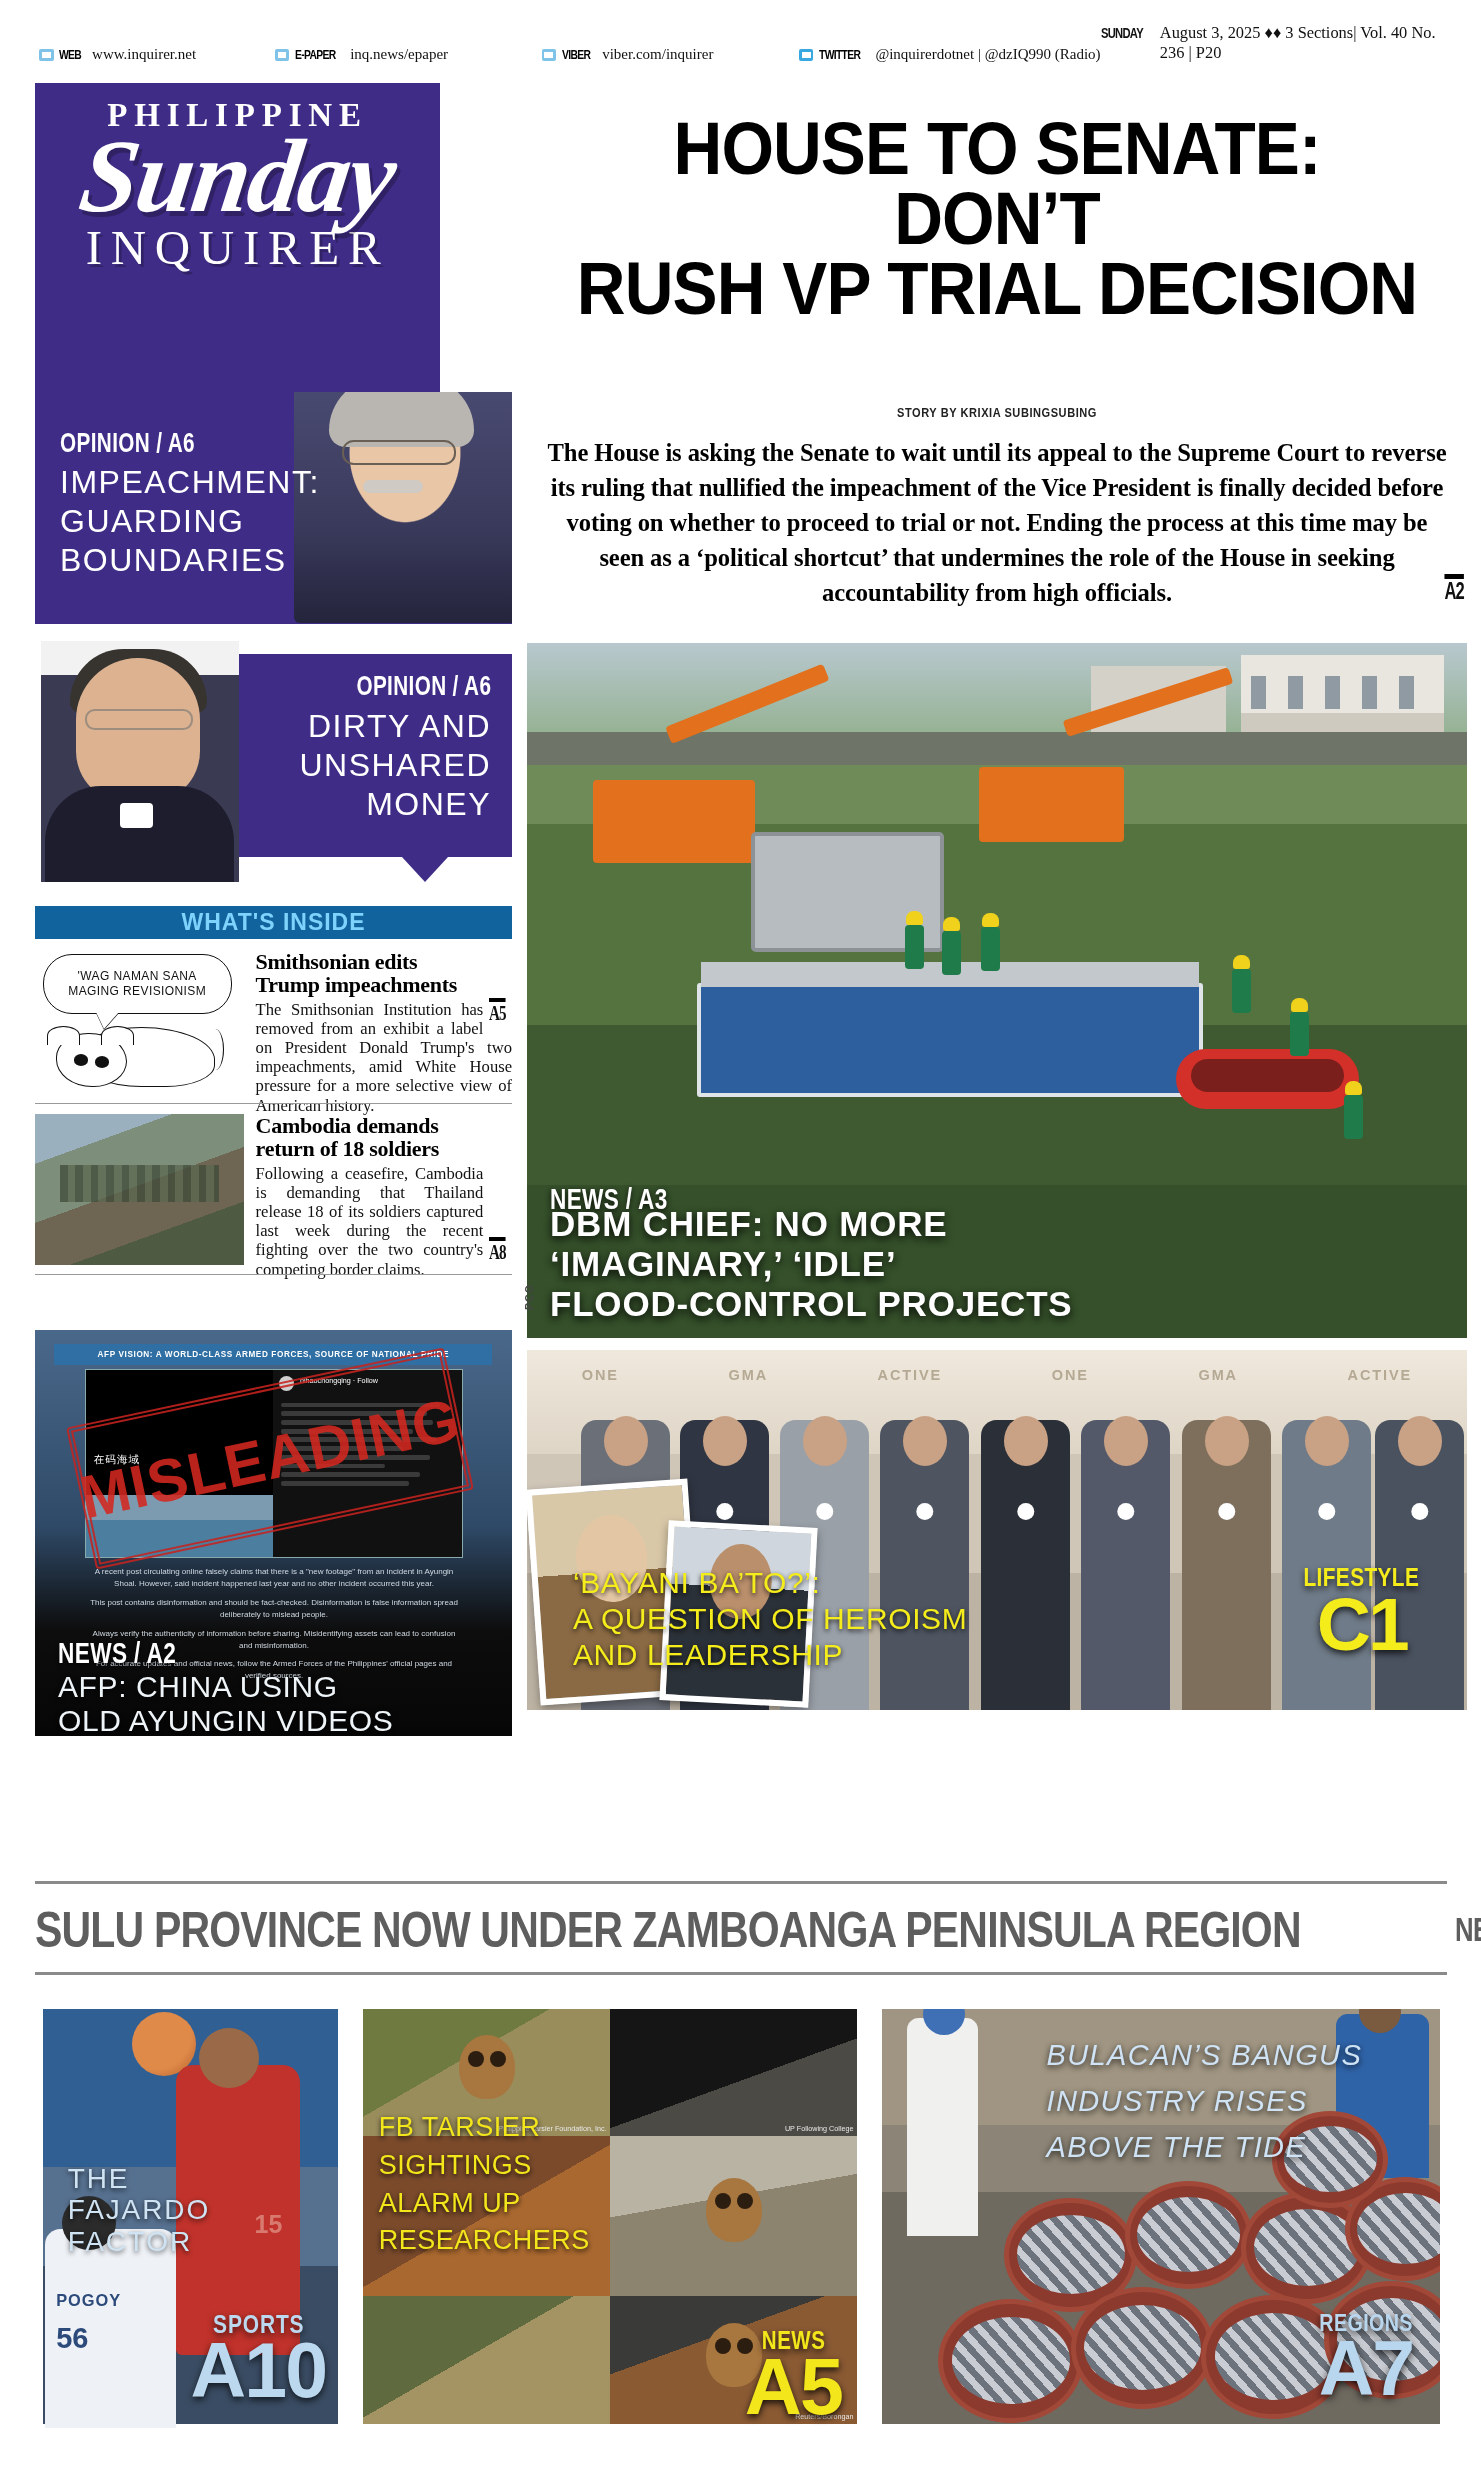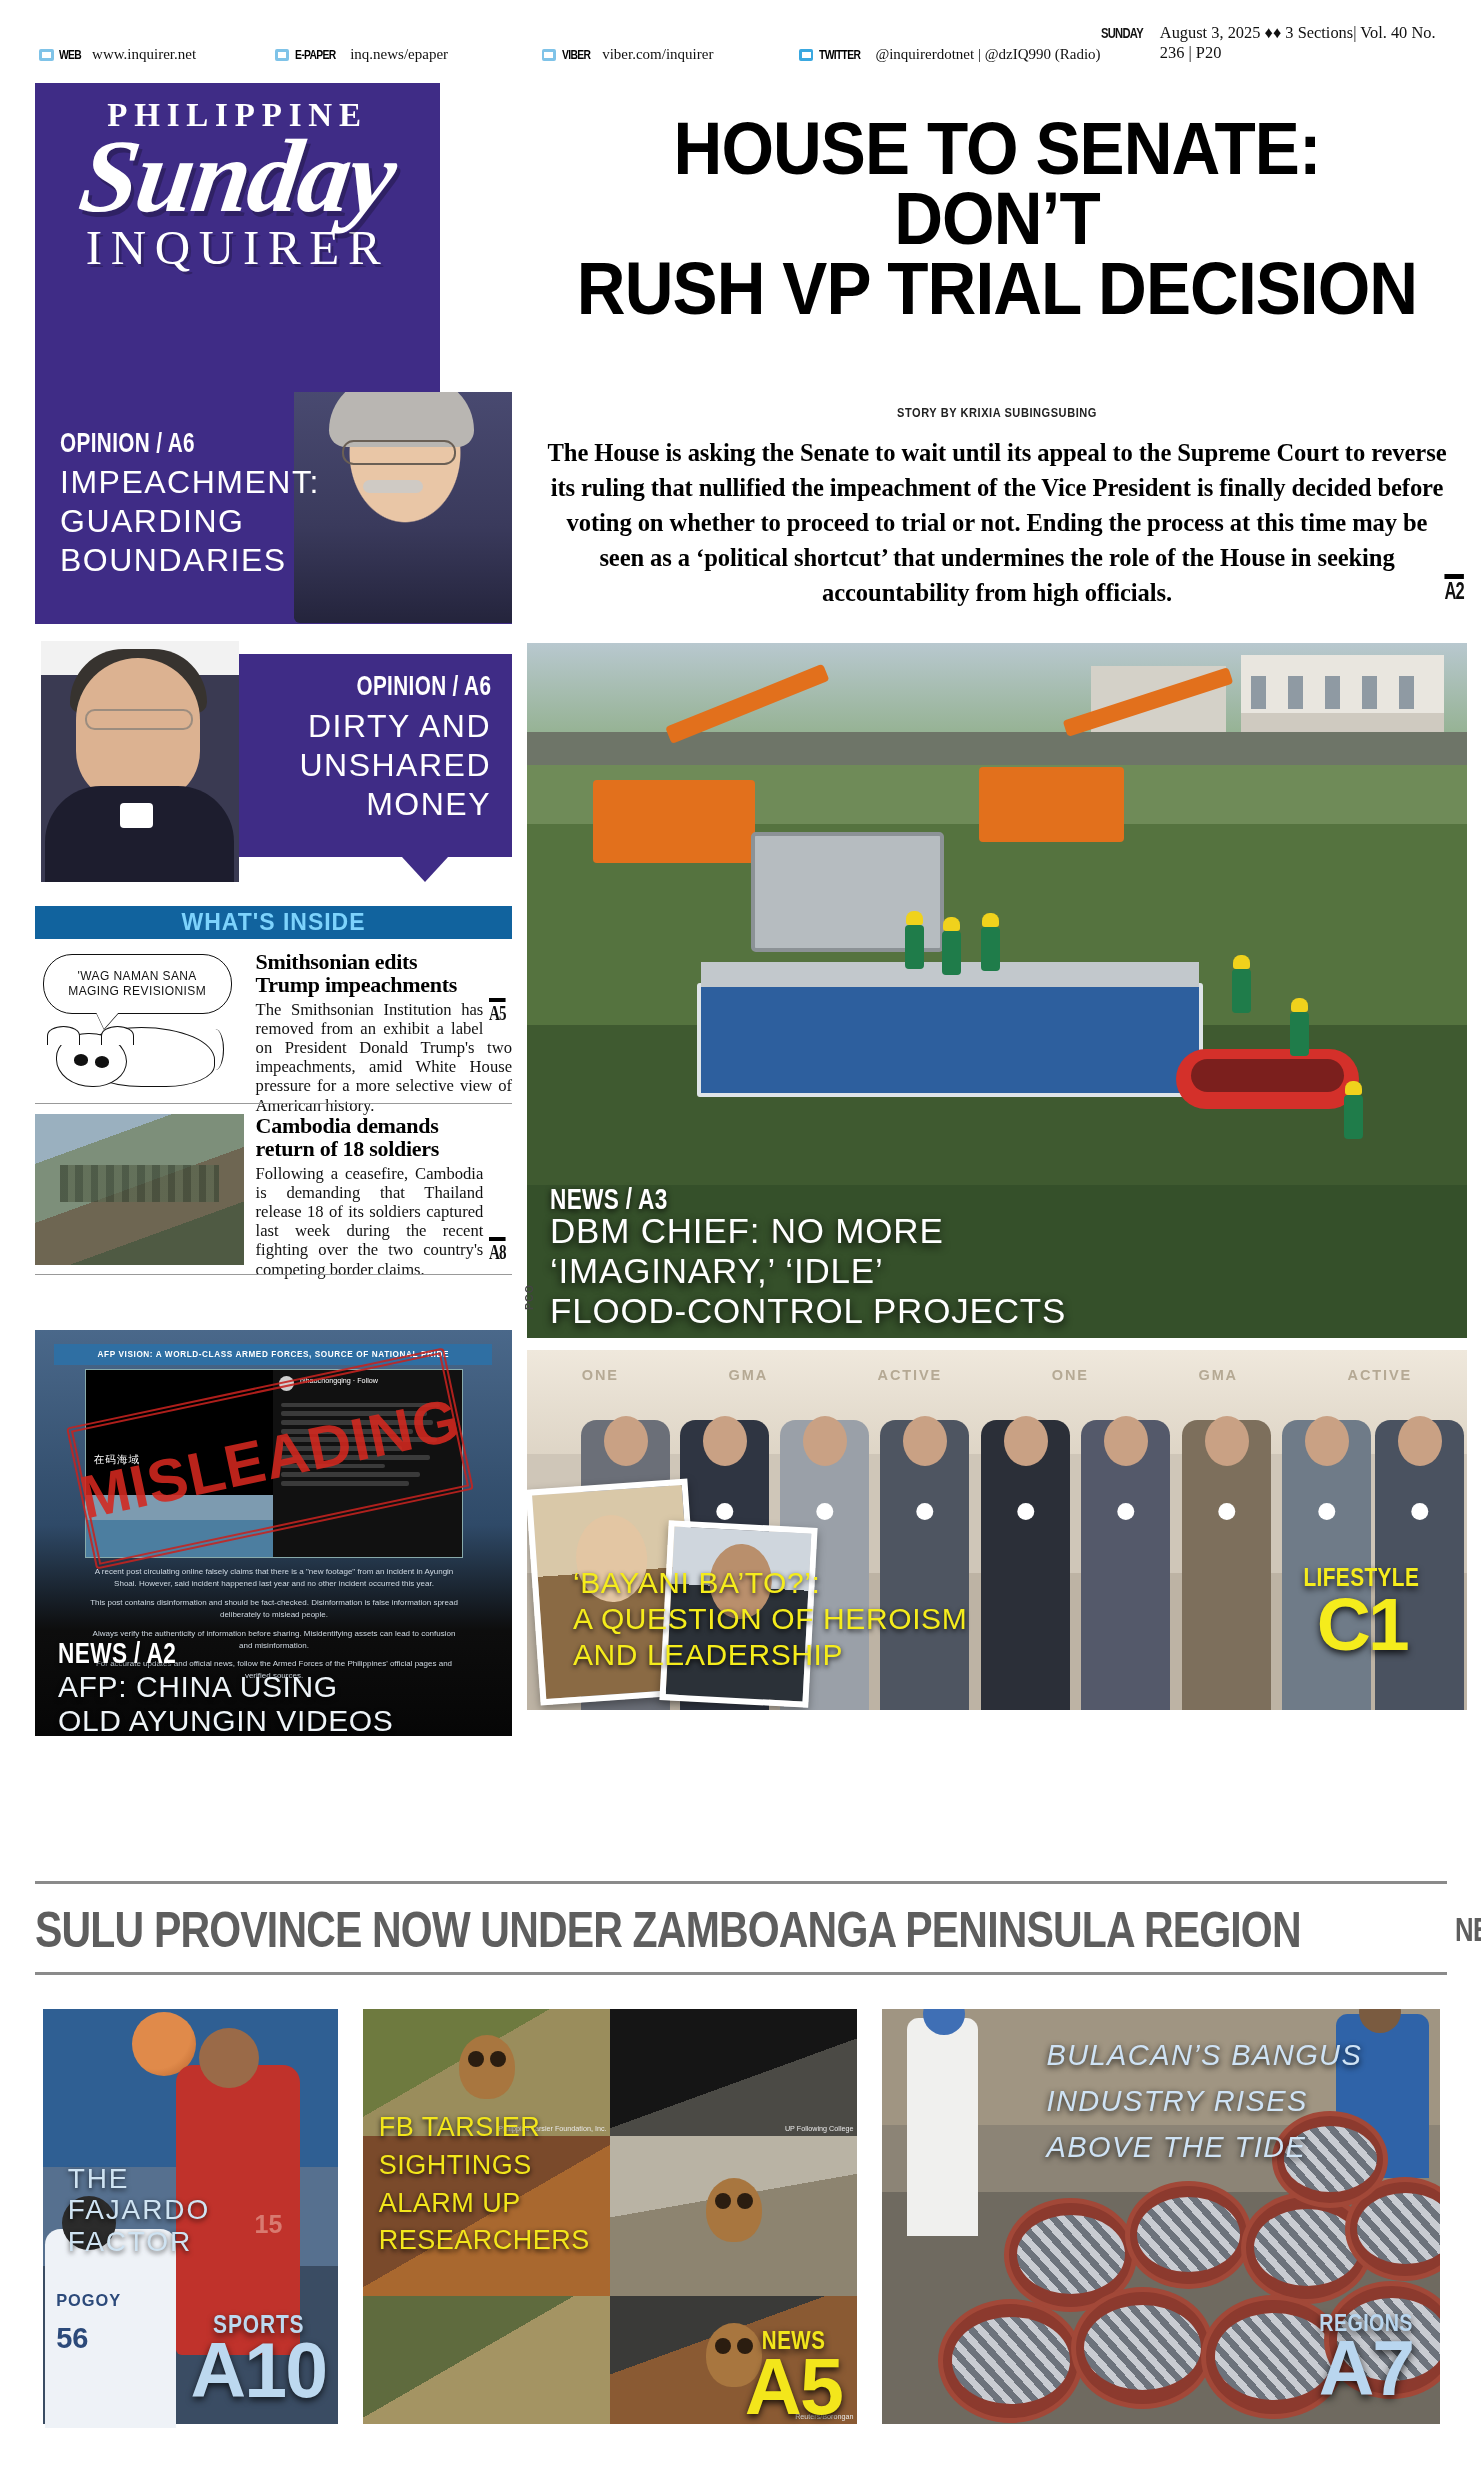--- a/index.html
+++ b/index.html
@@ -277,22 +277,22 @@
   .dinghy{position:absolute;right:108px;top:406px;width:183px;height:60px;background:#d4302a;border-radius:33px;}
   .dinghy:after{content:"";position:absolute;left:15.4px;top:9.7px;width:153px;height:33px;background:#7b1f1d;border-radius:23px;}
   .worker{position:absolute;width:19.3px;height:44px;background:#1f7c4a;border-radius:3.9px;}
   .worker:before{content:"";position:absolute;left:1px;top:-14.5px;width:17.4px;height:14.5px;background:#f0d21c;border-radius:7.7px 7.7px 2.9px 2.9px;}
   .flood-kicker{
     position:absolute;left:23px;bottom:122px;color:#fff;font-weight:700;font-size:29px;
     transform:scaleX(.78);transform-origin:left center;letter-spacing:0.4px;
     text-shadow:0 1.9px 6.8px rgba(0,0,0,.9);
   }
   .flood-hl{
-    position:absolute;left:23px;bottom:7px;width:869px;color:#fff;
-    font-size:35px;line-height:1.14;letter-spacing:0.8px;font-weight:400;
+    position:absolute;left:23px;bottom:14px;width:869px;color:#fff;
+    font-size:35px;line-height:1.14;letter-spacing:0.8px;font-weight:700;
     text-shadow:0 2.9px 8.7px rgba(0,0,0,.92);
     margin-top:17px;
   }
   .pco{
     position:absolute;left:523px;top:1284px;
     font-size:10.6px;font-weight:700;color:#444;letter-spacing:1px;
     writing-mode:vertical-rl; transform:rotate(180deg);
   }
 
   

